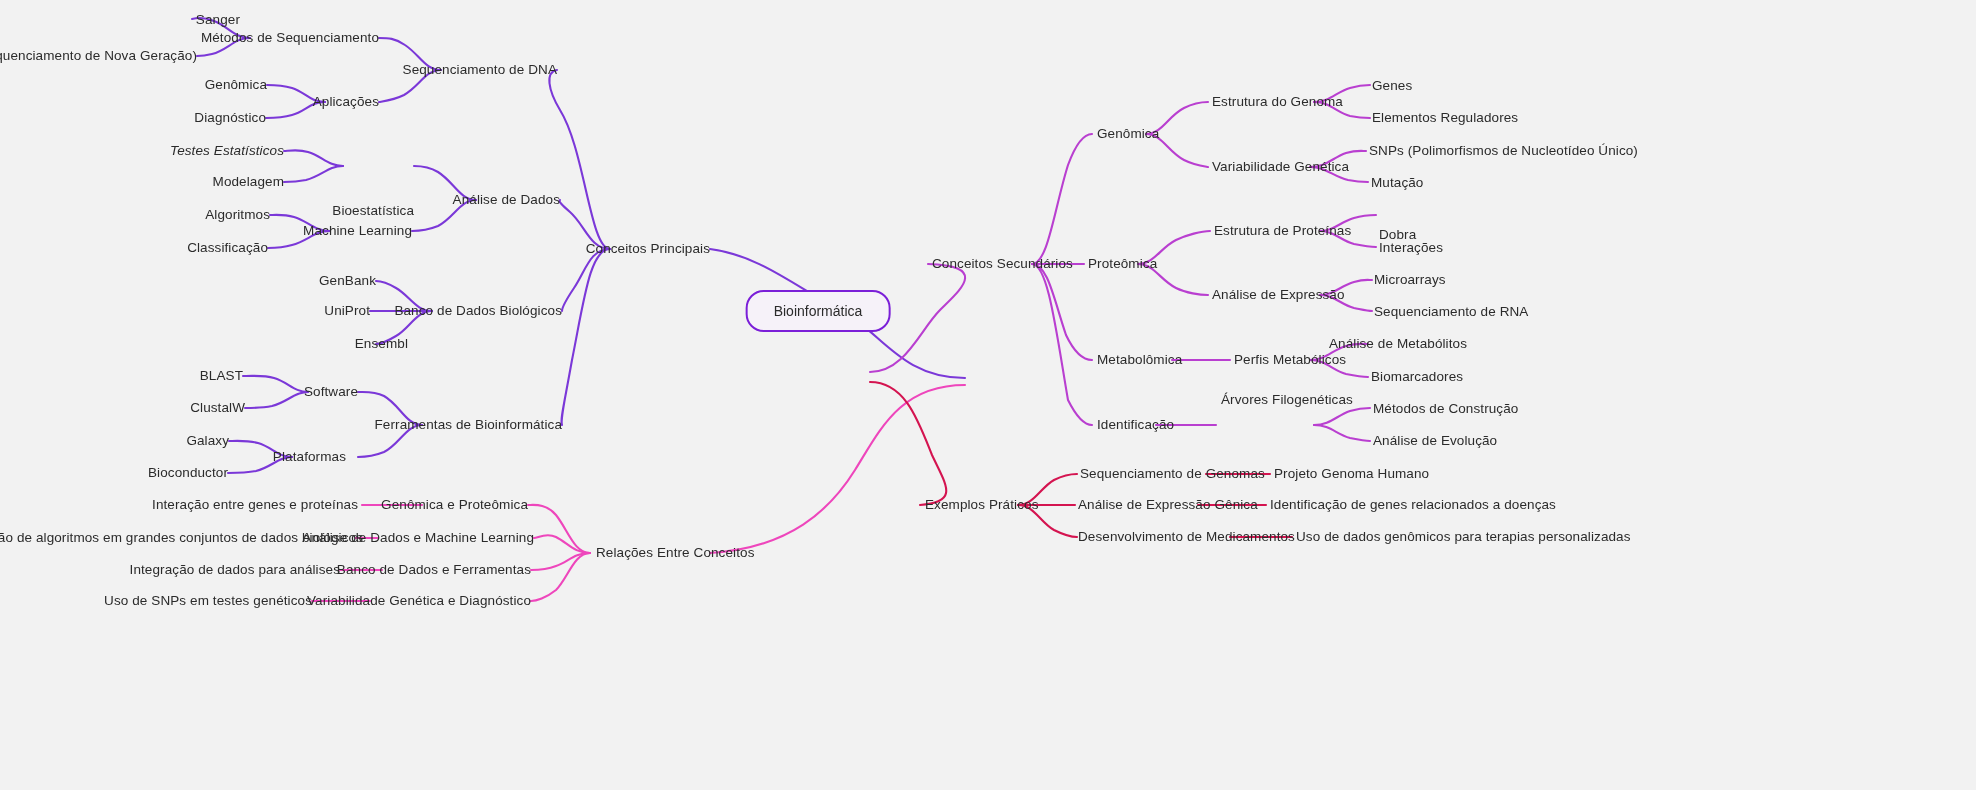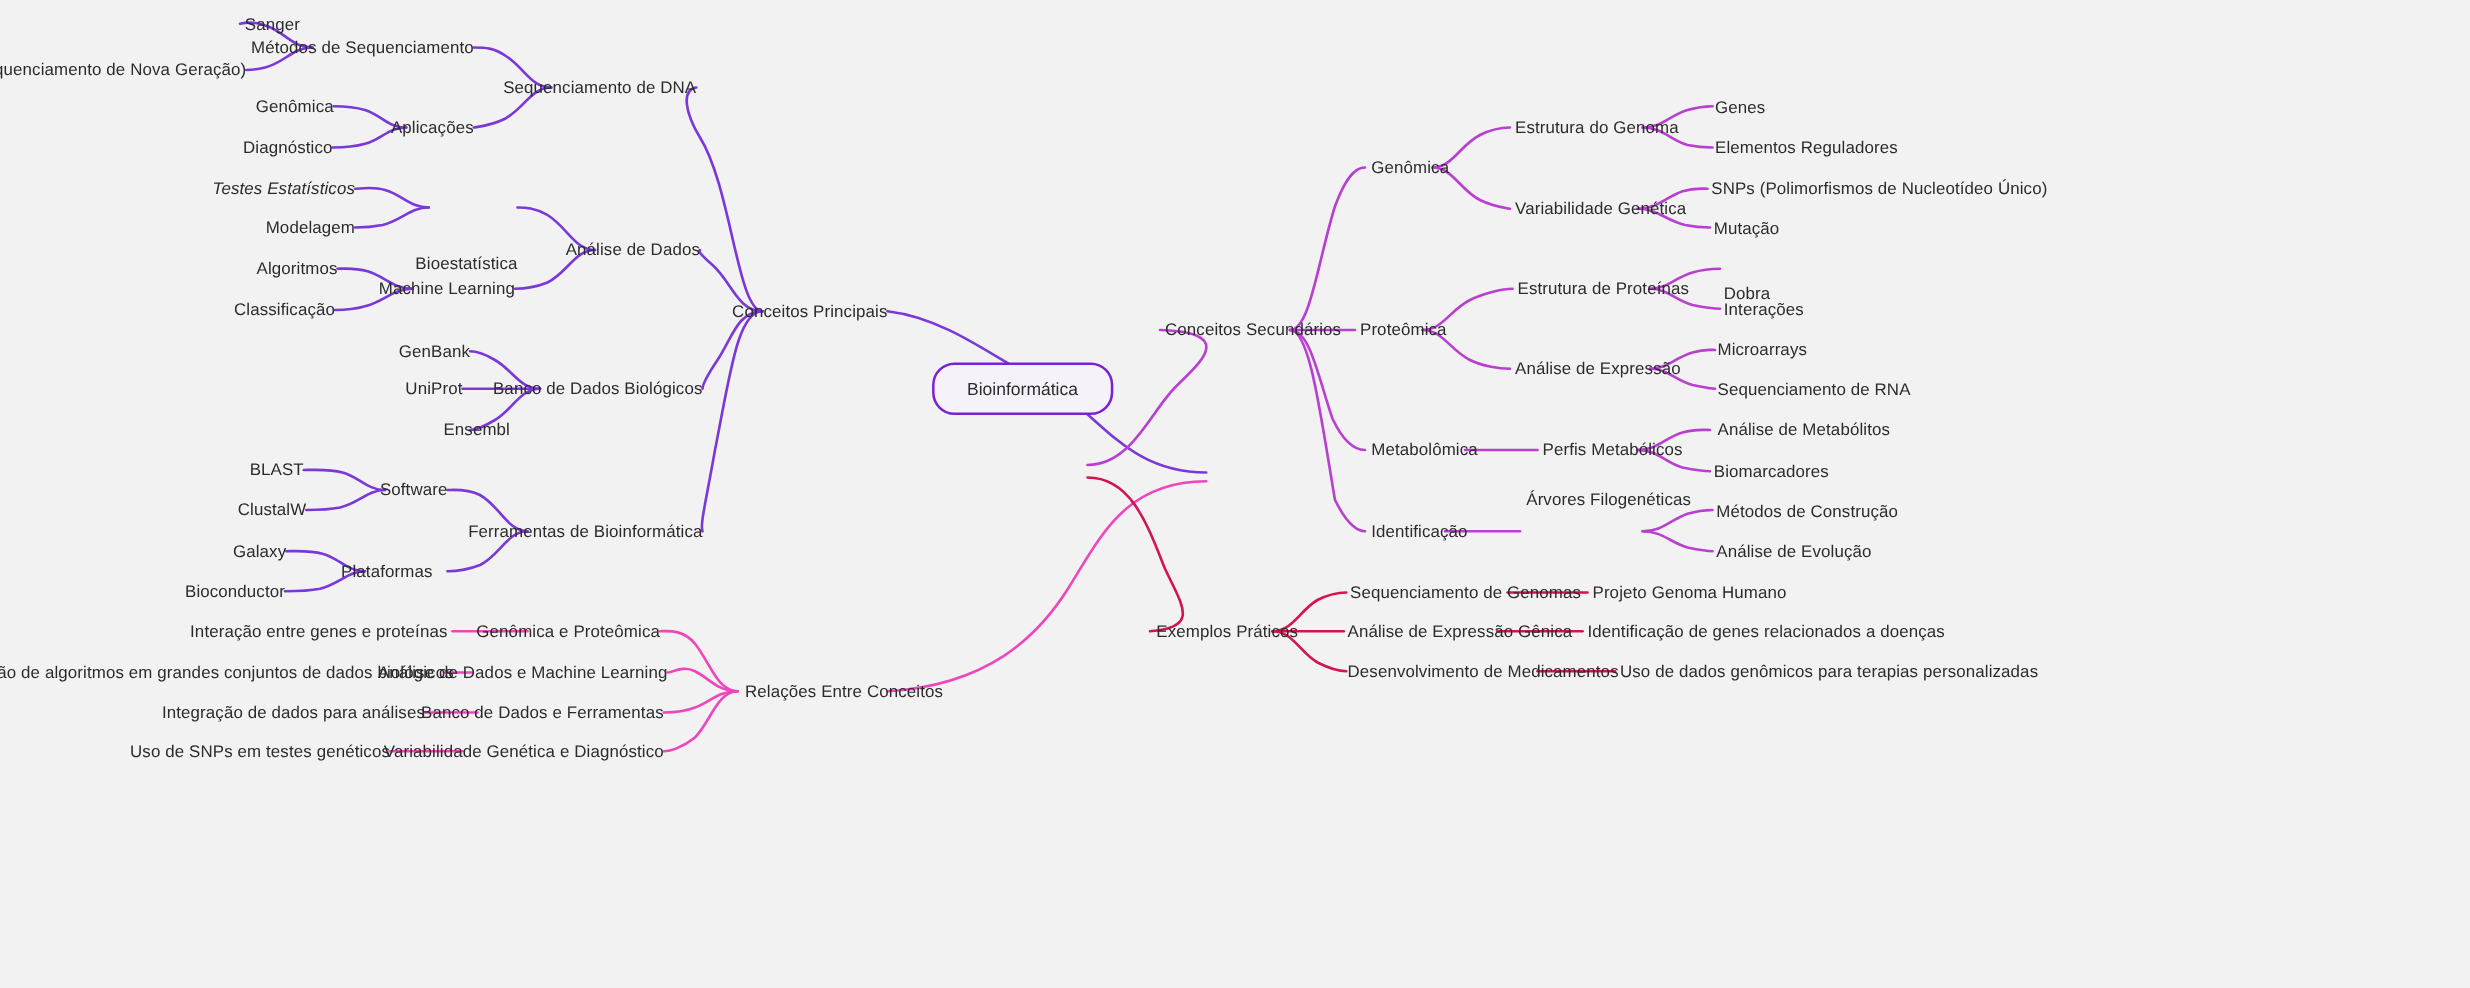--- a/index.html
+++ b/index.html
@@ -211,21 +211,21 @@
   <div class="node" style="left:1088px;top:264px;">Proteômica</div>
   <div class="node" style="left:1214px;top:231px;">Estrutura de Proteínas</div>
   <div class="node" style="left:1379px;top:215px;margin-top:20px;">Dobra</div>
   <div class="node" style="left:1379px;top:248px;">Interações</div>
   <div class="node" style="left:1212px;top:295px;">Análise de Expressão</div>
   <div class="node" style="left:1374px;top:280px;">Microarrays</div>
   <div class="node" style="left:1374px;top:312px;">Sequenciamento de RNA</div>
 
   <div class="node" style="left:1097px;top:360px;">Metabolômica</div>
   <div class="node" style="left:1234px;top:360px;">Perfis Metabólicos</div>
-  <div class="node" style="left:1374px;top:344px;">Análise de Metabólitos</div>
+  <div class="node" style="left:1329px;top:344px;">Análise de Metabólitos</div>
   <div class="node" style="left:1371px;top:377px;">Biomarcadores</div>
 
   <div class="node" style="left:1097px;top:425px;">Identificação</div>
   <div class="node" style="left:1221px;top:400px;">Árvores Filogenéticas</div>
   <div class="node" style="left:1373px;top:409px;">Métodos de Construção</div>
   <div class="node" style="left:1373px;top:441px;">Análise de Evolução</div>
 
   <div class="node" style="left:925px;top:505px;">Exemplos Práticos</div>
   <div class="node" style="left:1080px;top:474px;">Sequenciamento de Genomas</div>
   <div class="node" style="left:1274px;top:474px;">Projeto Genoma Humano</div>

